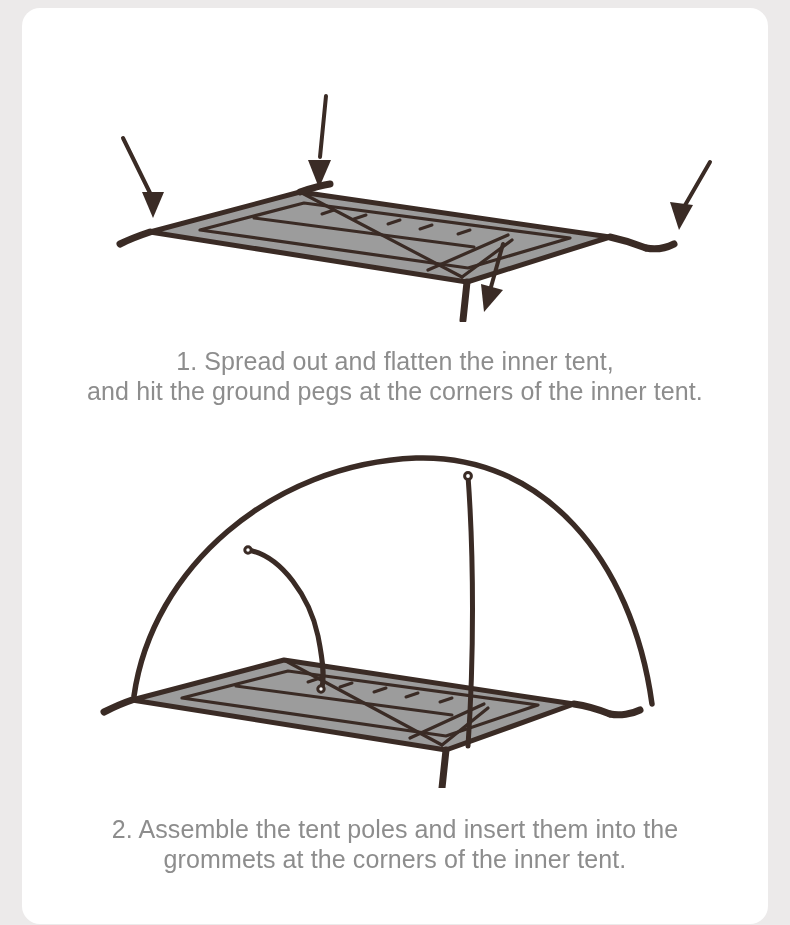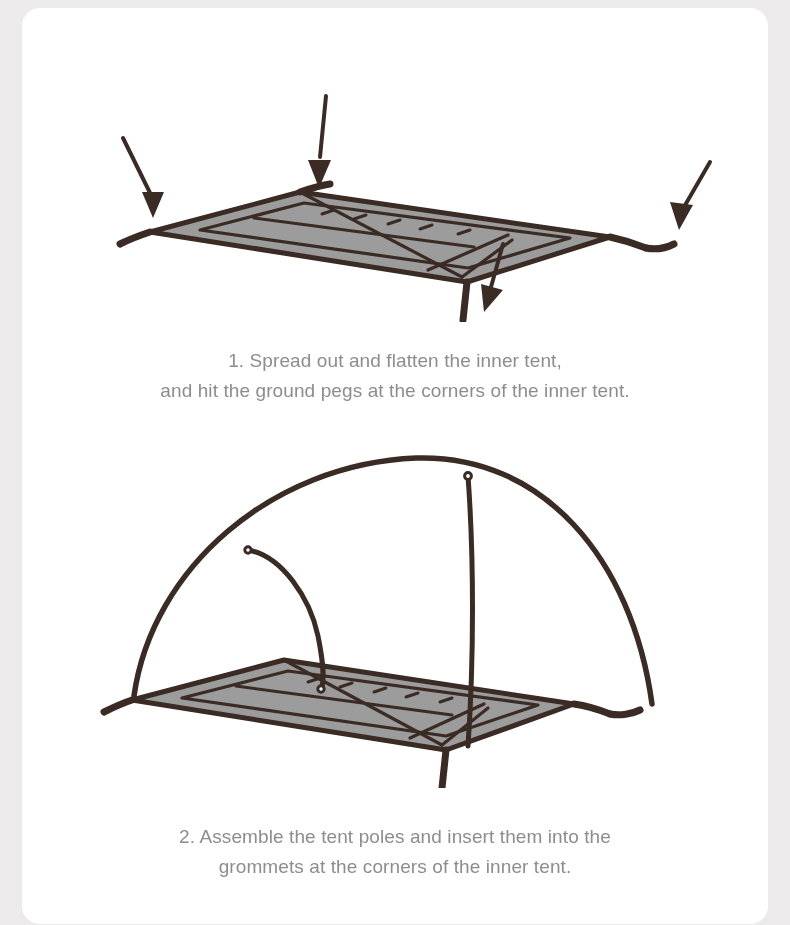--- a/index.html
+++ b/index.html
@@ -33,29 +33,29 @@
 
   .figure {
     position: relative;
     width: 746px;
   }
   .figure svg { display: block; }
 
   .caption {
     text-align: center;
     color: #8d8d8d;
-    font-size: 19px;
+    font-size: 25px;
     line-height: 30px;
     letter-spacing: 0.1px;
     padding: 0 14px;
     box-sizing: border-box;
     white-space: pre-line;
   }
   .caption-1 { margin-top: 24px; }
-  .caption-2 { margin-top: 34px; }
+  .caption-2 { margin-top: 26px; }
 </style>
 </head>
 <body>
 
 <div class="page">
 
   <div class="step step-1">
     <div class="figure">
       <svg width="746" height="290" viewBox="0 0 746 290" xmlns="http://www.w3.org/2000/svg">
         <g fill="none" stroke="#3a2b25" stroke-width="5" stroke-linecap="round" stroke-linejoin="round">

